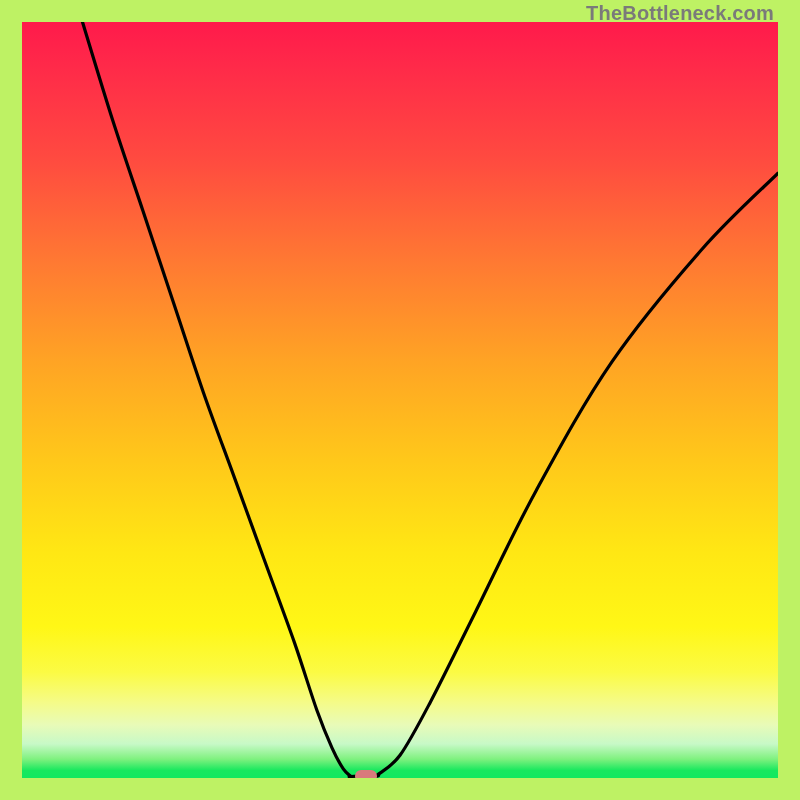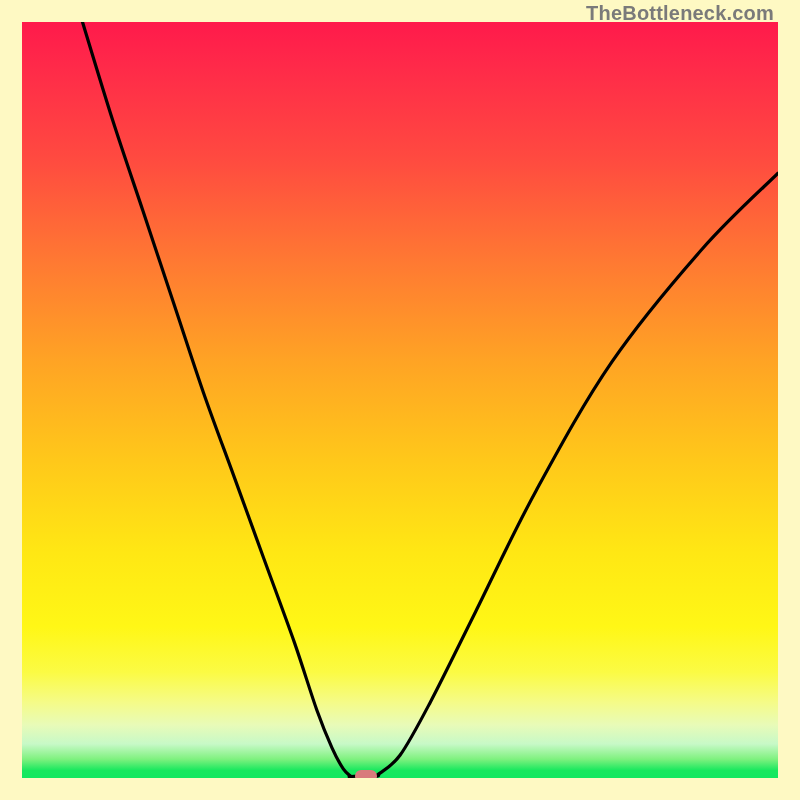--- a/index.html
+++ b/index.html
@@ -1,16 +1,16 @@
 <!DOCTYPE html>
 <html><head>
 <meta charset="utf-8">
 <style>
   html,body{margin:0;padding:0;width:800px;height:800px;background:#000;overflow:hidden;font-family:Arial,Helvetica,sans-serif}
-  .frame{position:absolute;inset:0;background:#fef9c3}
+  .frame{position:absolute;inset:0;background:#bef264}
   .plot{position:absolute;left:22px;top:22px;width:756px;height:756px;overflow:hidden}
   .gradient{position:absolute;inset:0;
     background:linear-gradient(to bottom,
       #ff1a4b 0%,
       #ff2a49 6%,
       #ff4a40 18%,
       #ff7a32 32%,
       #ffa424 45%,
       #ffc81a 58%,
       #ffe714 70%,

